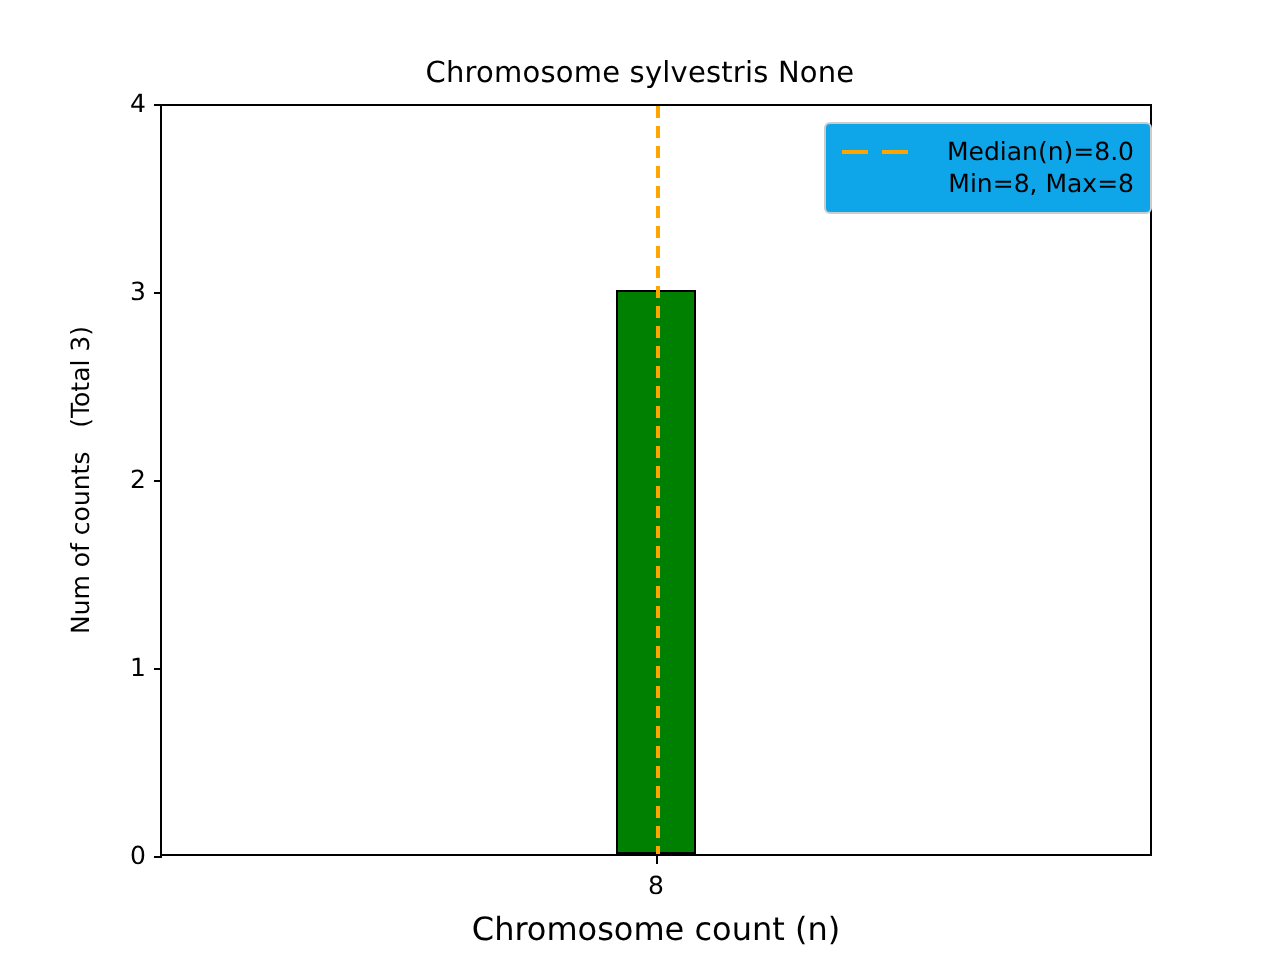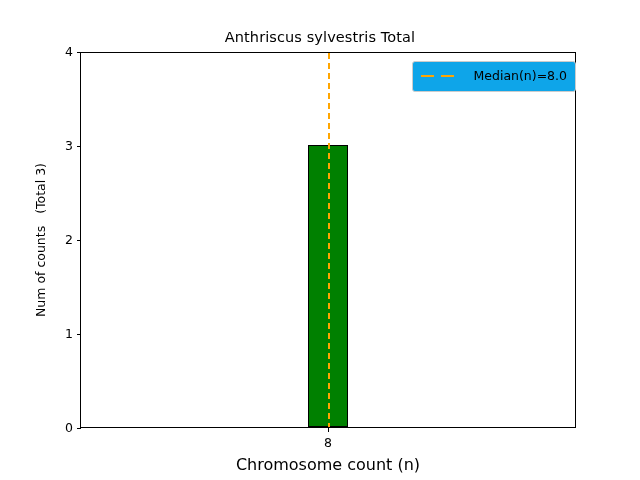--- a/index.html
+++ b/index.html
@@ -168,21 +168,21 @@
     flex: 1 1 auto;
     white-space: nowrap;
   }
   #legend-text div { display: block; }
 </style>
 </head>
 <body>
 
 <div id="figure">
 
-  <div id="chart-title">Anthriscus sylvestris Total</div>
+  <div id="chart-title">Chromosome sylvestris None</div>
 
   <div id="axes">
 
     <div id="plot-area">
 
       <div class="bar" style="left:227px; width:40px; bottom:0; height:282px; background:#008000;"></div>
 
       <div class="median-line" style="left:247px; top:0; height:376px; border-left-color:#ffa500;"></div>
     </div>
 
@@ -204,20 +204,21 @@
     <div class="xtick" style="left:247px; top:374px;"></div>
     <div class="xtick-label" style="left:227px; top:382px; width:40px;">8</div>
 
     <div id="legend" style="left:331px; top:8px;">
       <div id="legend-swatch">
         <div class="dash d1" style="border-top-color:#ffa500;"></div>
         <div class="dash d2" style="border-top-color:#ffa500;"></div>
       </div>
       <div id="legend-text">
         <div>Median(n)=8.0</div>
+        <div>Min=8, Max=8</div>
       </div>
     </div>
 
   </div>
 
   <div id="xlabel">Chromosome count (n)</div>
 
   <div id="ylabel-wrap">
     <div id="ylabel" style="left: 40px; top: 240px; transform: translate(-50%, -50%) rotate(-90deg);">Num of counts   (Total 3)</div>
   </div>

